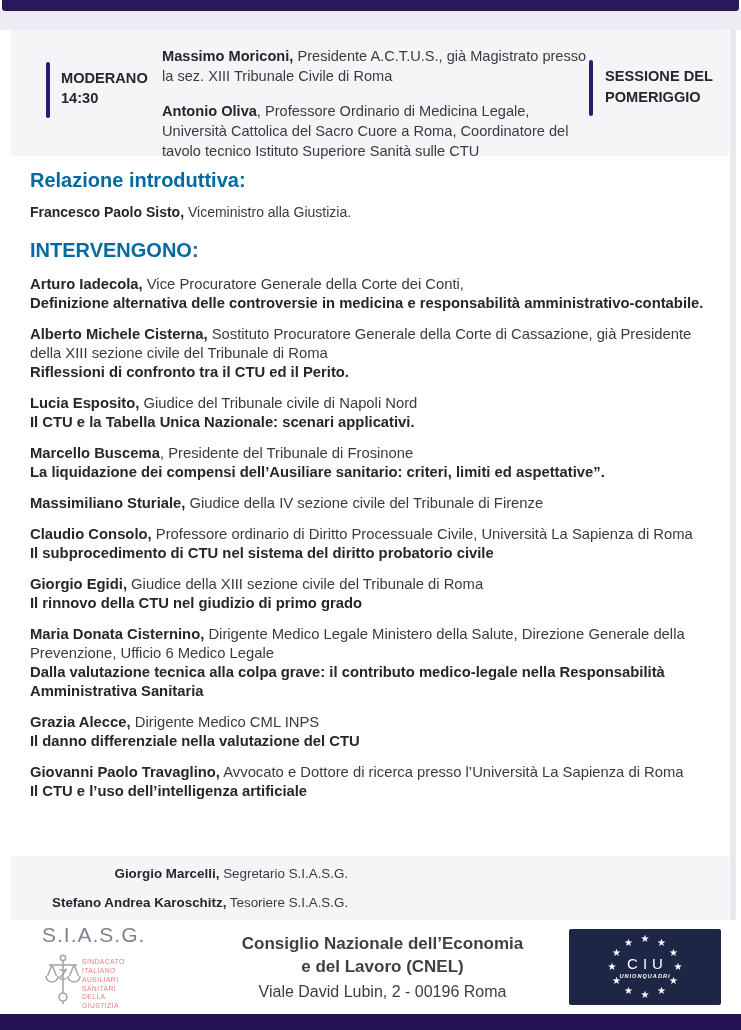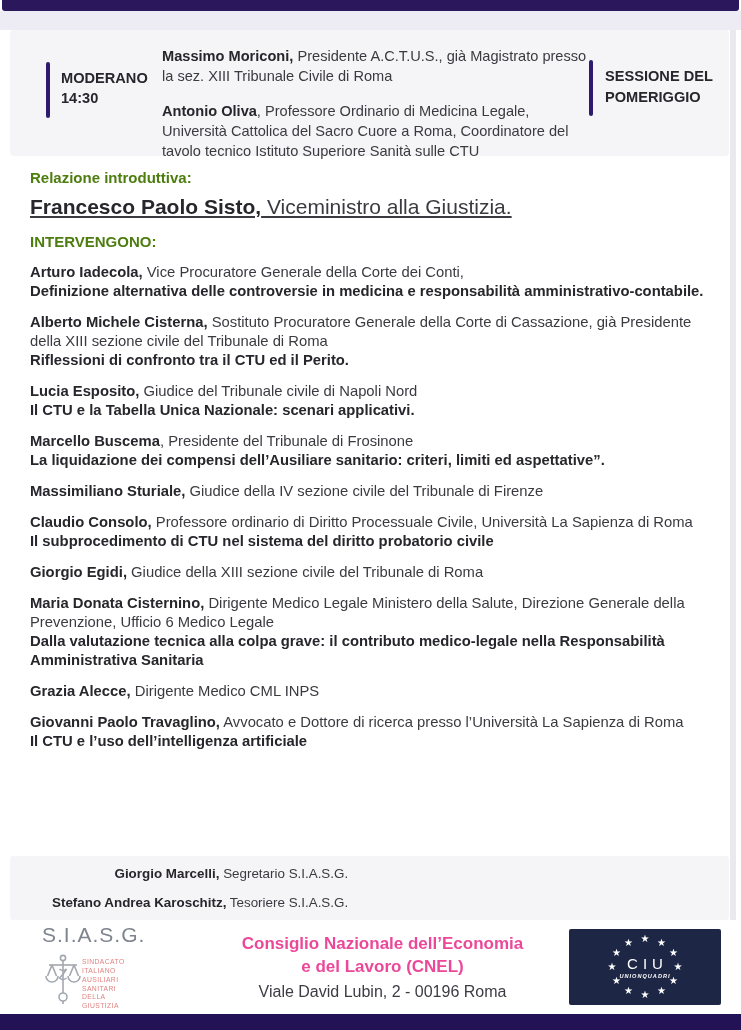--- a/index.html
+++ b/index.html
@@ -28,22 +28,22 @@
   .mod-speakers{flex:1;padding-left:4px;}
   .mod-speakers p{margin:0 0 15px 0;font-size:14.6px;line-height:20px;color:#3a3a40;}
   .session-col{display:flex;width:126px;flex:0 0 126px;margin-top:14px;}
   .session-col .vbar{height:56px;margin-top:0;}
   .session-label{margin-left:12px;font-weight:bold;font-size:14.6px;line-height:21px;color:#26262c;padding-top:6px;}
 
   .name{font-weight:bold;color:#26262c;}
 
   
   .main{position:absolute;top:156px;left:0;right:12px;box-sizing:border-box;padding:13px 22px 0 30px;}
-  .heading{font-weight:bold;font-size:15px;color:#4d7c0f;margin:0 0 11px 0;}
-  .intro{margin:0 0 17px 0;font-size:21px;line-height:19px;color:#3a3a40;text-decoration:underline;}
+  .heading{font-weight:bold;font-size:20px;color:#0369a1;margin:0 0 11px 0;}
+  .intro{margin:0 0 17px 0;font-size:14px;line-height:19px;color:#3a3a40;}
   .heading2{margin:0 0 13px 0;}
   .entry{margin-bottom:12px;}
   .who{margin:0;font-size:14.8px;line-height:19px;color:#3a3a40;}
   .topic{margin:0;font-size:14.8px;line-height:19px;font-weight:bold;color:#26262c;}
 
   
   .concludono-band{
     position:absolute;top:856px;left:10px;right:12px;height:64px;background:#f5f4f7;
     border-radius:3px;display:flex;align-items:center;justify-content:space-between;
     box-sizing:border-box;padding:0 24px 0 26px;
@@ -56,21 +56,21 @@
   .concl-right p + p{margin-top:14px;}
 
   
   .footer{position:absolute;top:920px;left:0;right:0;height:94px;background:#ffffff;display:flex;align-items:center;}
   .siasg{margin-left:42px;width:168px;flex:0 0 168px;}
   .siasg-acronym{font-size:21px;letter-spacing:1px;color:#7f848e;margin-bottom:6px;}
   .siasg-row{display:flex;align-items:flex-start;}
   .siasg-icon{flex:0 0 38px;margin-left:2px;}
   .siasg-sub{font-size:6.8px;line-height:1.3;letter-spacing:.4px;color:#e28282;white-space:pre-line;margin-top:5px;}
   .cnel{flex:1;text-align:center;margin-left:-14px;}
-  .cnel-bold{font-weight:bold;font-size:17px;line-height:23px;color:#ec4899;}
+  .cnel-bold{font-weight:bold;font-size:17px;line-height:23px;color:#404040;}
   .cnel-addr{font-size:16px;line-height:22px;color:#3c3c44;margin-top:3px;}
   .ciu{position:relative;width:152px;height:76px;flex:0 0 152px;background:#1d2645;margin-right:20px;border-radius:2px;}
   .ciu-ring{position:absolute;inset:0;}
   .ciu-star{position:absolute;transform:translate(-50%,-50%);color:#ffffff;font-size:10px;line-height:1;}
   .ciu-label{position:absolute;top:26px;left:0;right:0;text-align:center;color:#ffffff;font-size:15px;letter-spacing:5px;text-indent:5px;}
   .ciu-sub{position:absolute;top:44px;left:0;right:0;text-align:center;color:#ffffff;font-size:5.6px;letter-spacing:1px;font-style:italic;font-weight:bold;}
 </style>
 </head>
 <body>
 
@@ -124,27 +124,29 @@
     </div>
     <div class="entry">
       <p class="who"><span class="name">Massimiliano Sturiale,</span><span> Giudice della IV sezione civile del Tribunale di Firenze</span></p>
     </div>
     <div class="entry">
       <p class="who"><span class="name">Claudio Consolo,</span><span> Professore ordinario di Diritto Processuale Civile, Università La Sapienza di Roma</span></p>
       <p class="topic">Il subprocedimento di CTU nel sistema del diritto probatorio civile</p>
     </div>
     <div class="entry">
       <p class="who"><span class="name">Giorgio Egidi,</span><span> Giudice della XIII sezione civile del Tribunale di Roma</span></p>
+      <p class="topic">Il rinnovo della CTU nel giudizio di primo grado</p>
     </div>
     <div class="entry">
       <p class="who"><span class="name">Maria Donata Cisternino,</span><span> Dirigente Medico Legale Ministero della Salute, Direzione Generale della Prevenzione, Ufficio 6 Medico Legale</span></p>
       <p class="topic">Dalla valutazione tecnica alla colpa grave: il contributo medico-legale nella Responsabilità Amministrativa Sanitaria</p>
     </div>
     <div class="entry">
       <p class="who"><span class="name">Grazia Alecce,</span><span> Dirigente Medico CML INPS</span></p>
+      <p class="topic">Il danno differenziale nella valutazione del CTU</p>
     </div>
     <div class="entry">
       <p class="who"><span class="name">Giovanni Paolo Travaglino,</span><span> Avvocato e Dottore di ricerca presso l’Università La Sapienza di Roma</span></p>
       <p class="topic">Il CTU e l’uso dell’intelligenza artificiale</p>
     </div>
   </div>
 
   <div class="concludono-band">
     <div class="concl-right">
       <p><span class="name">Giorgio Marcelli,</span><span> Segretario S.I.A.S.G.</span></p>

